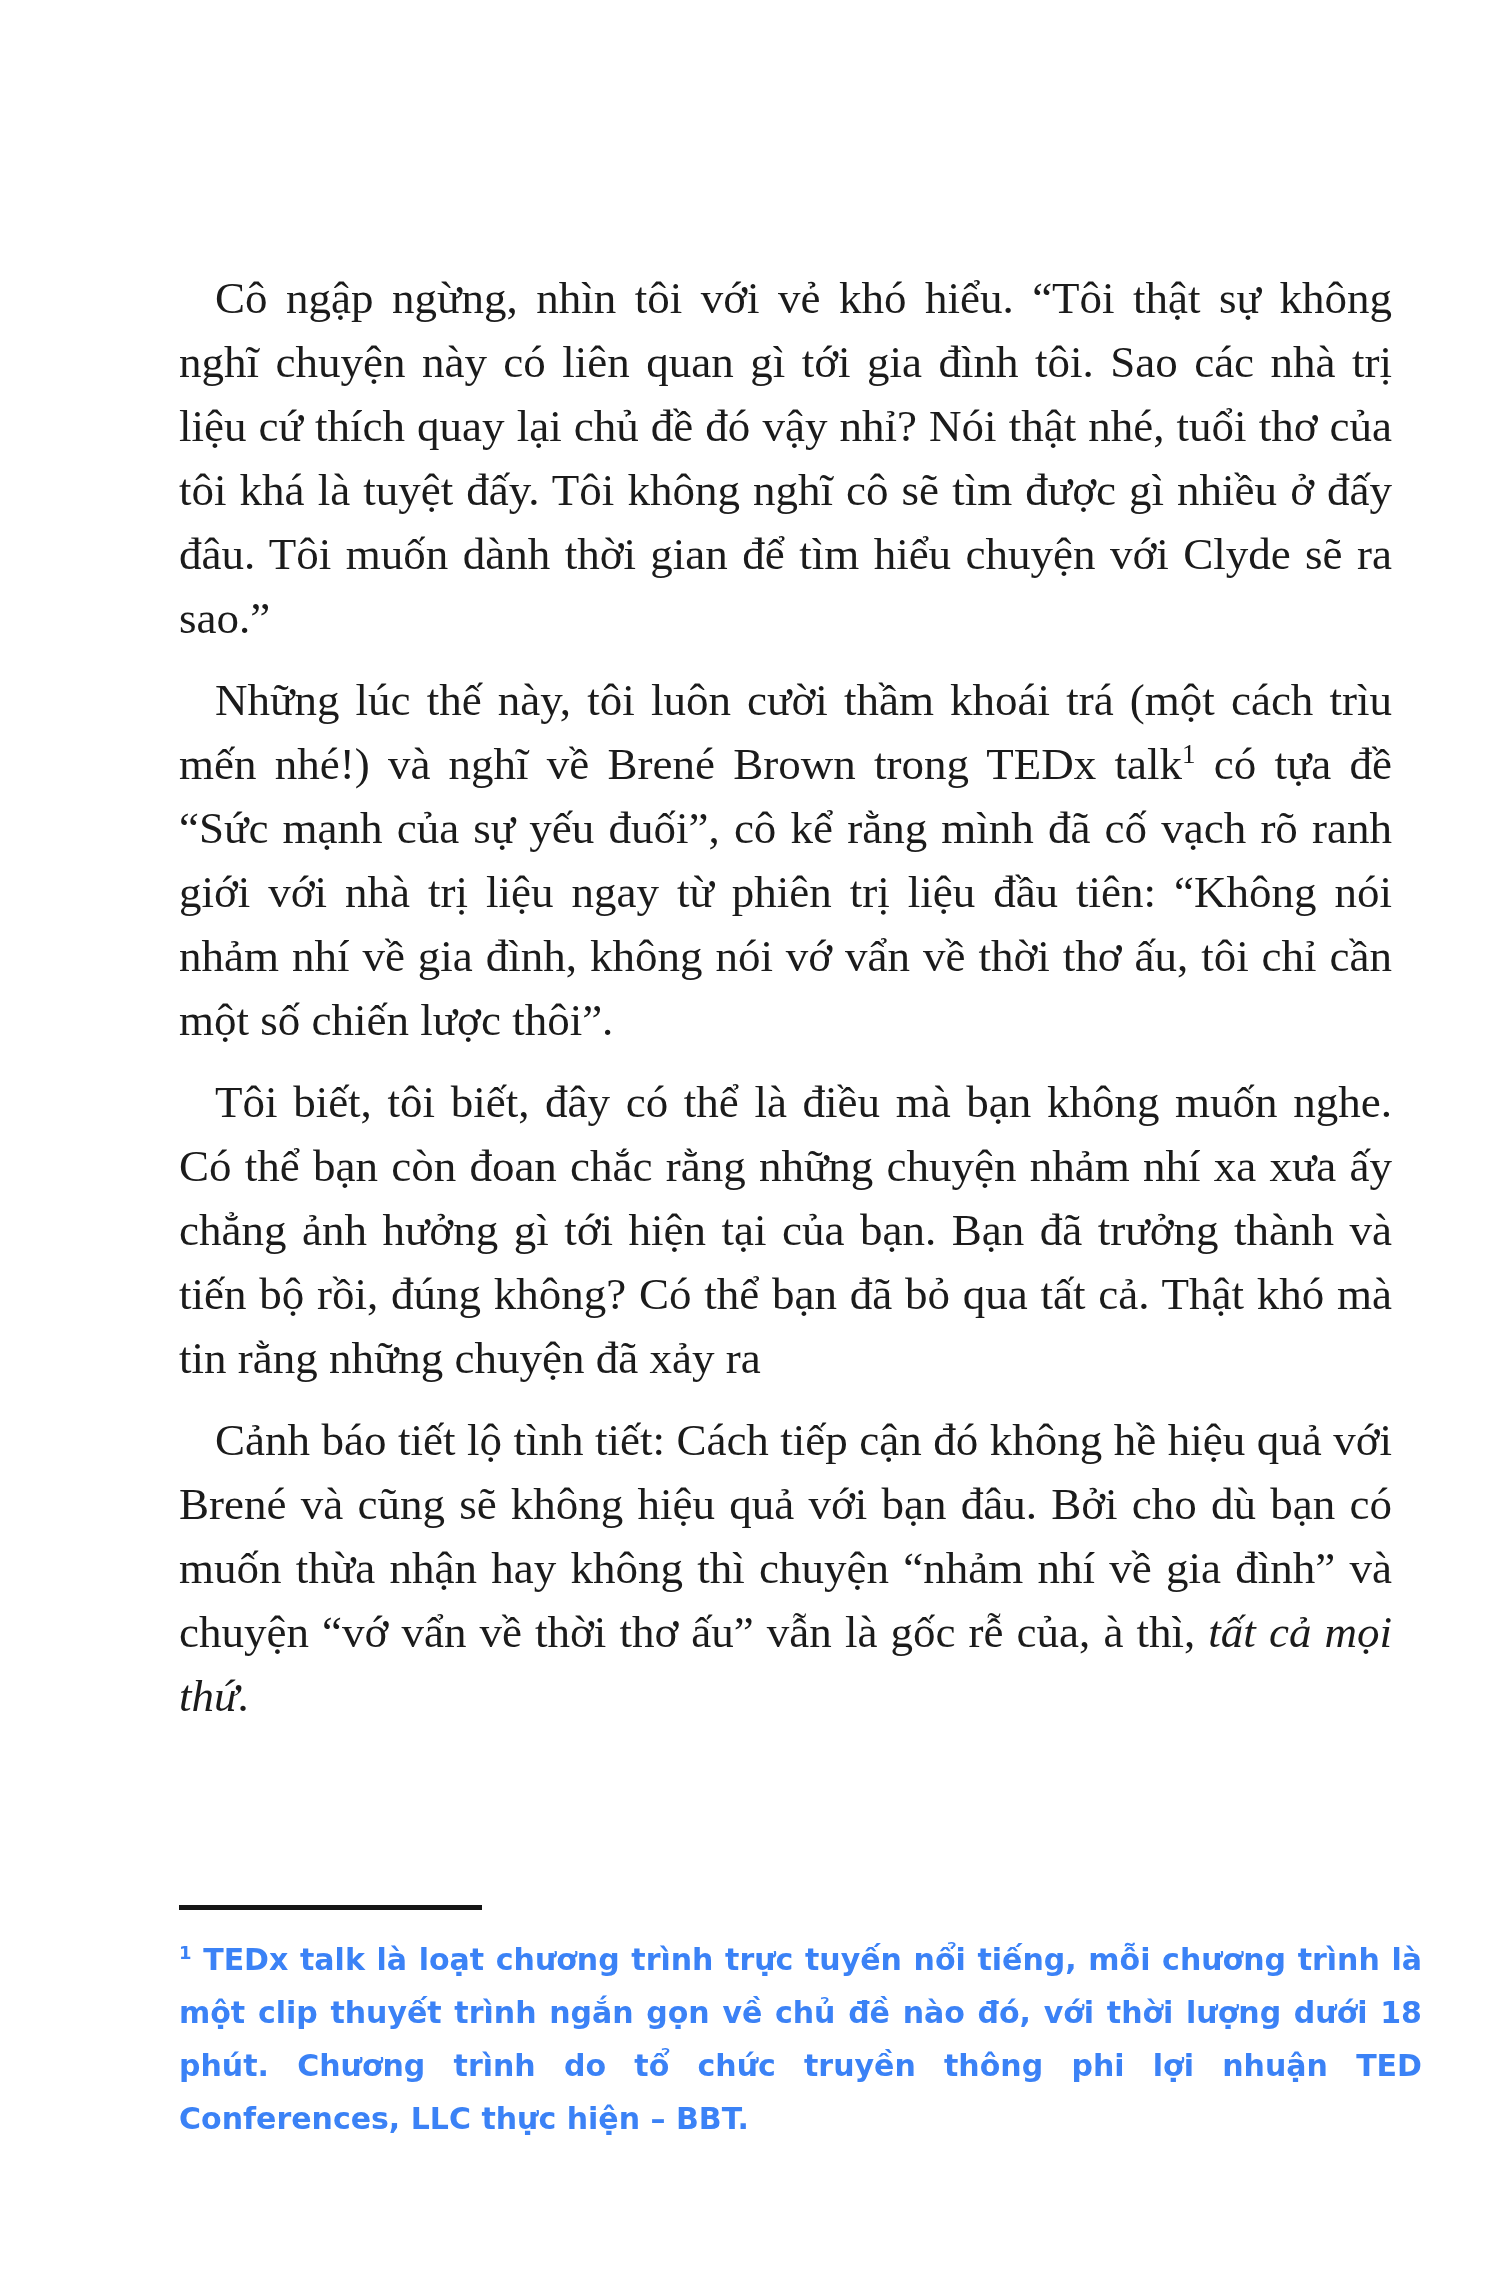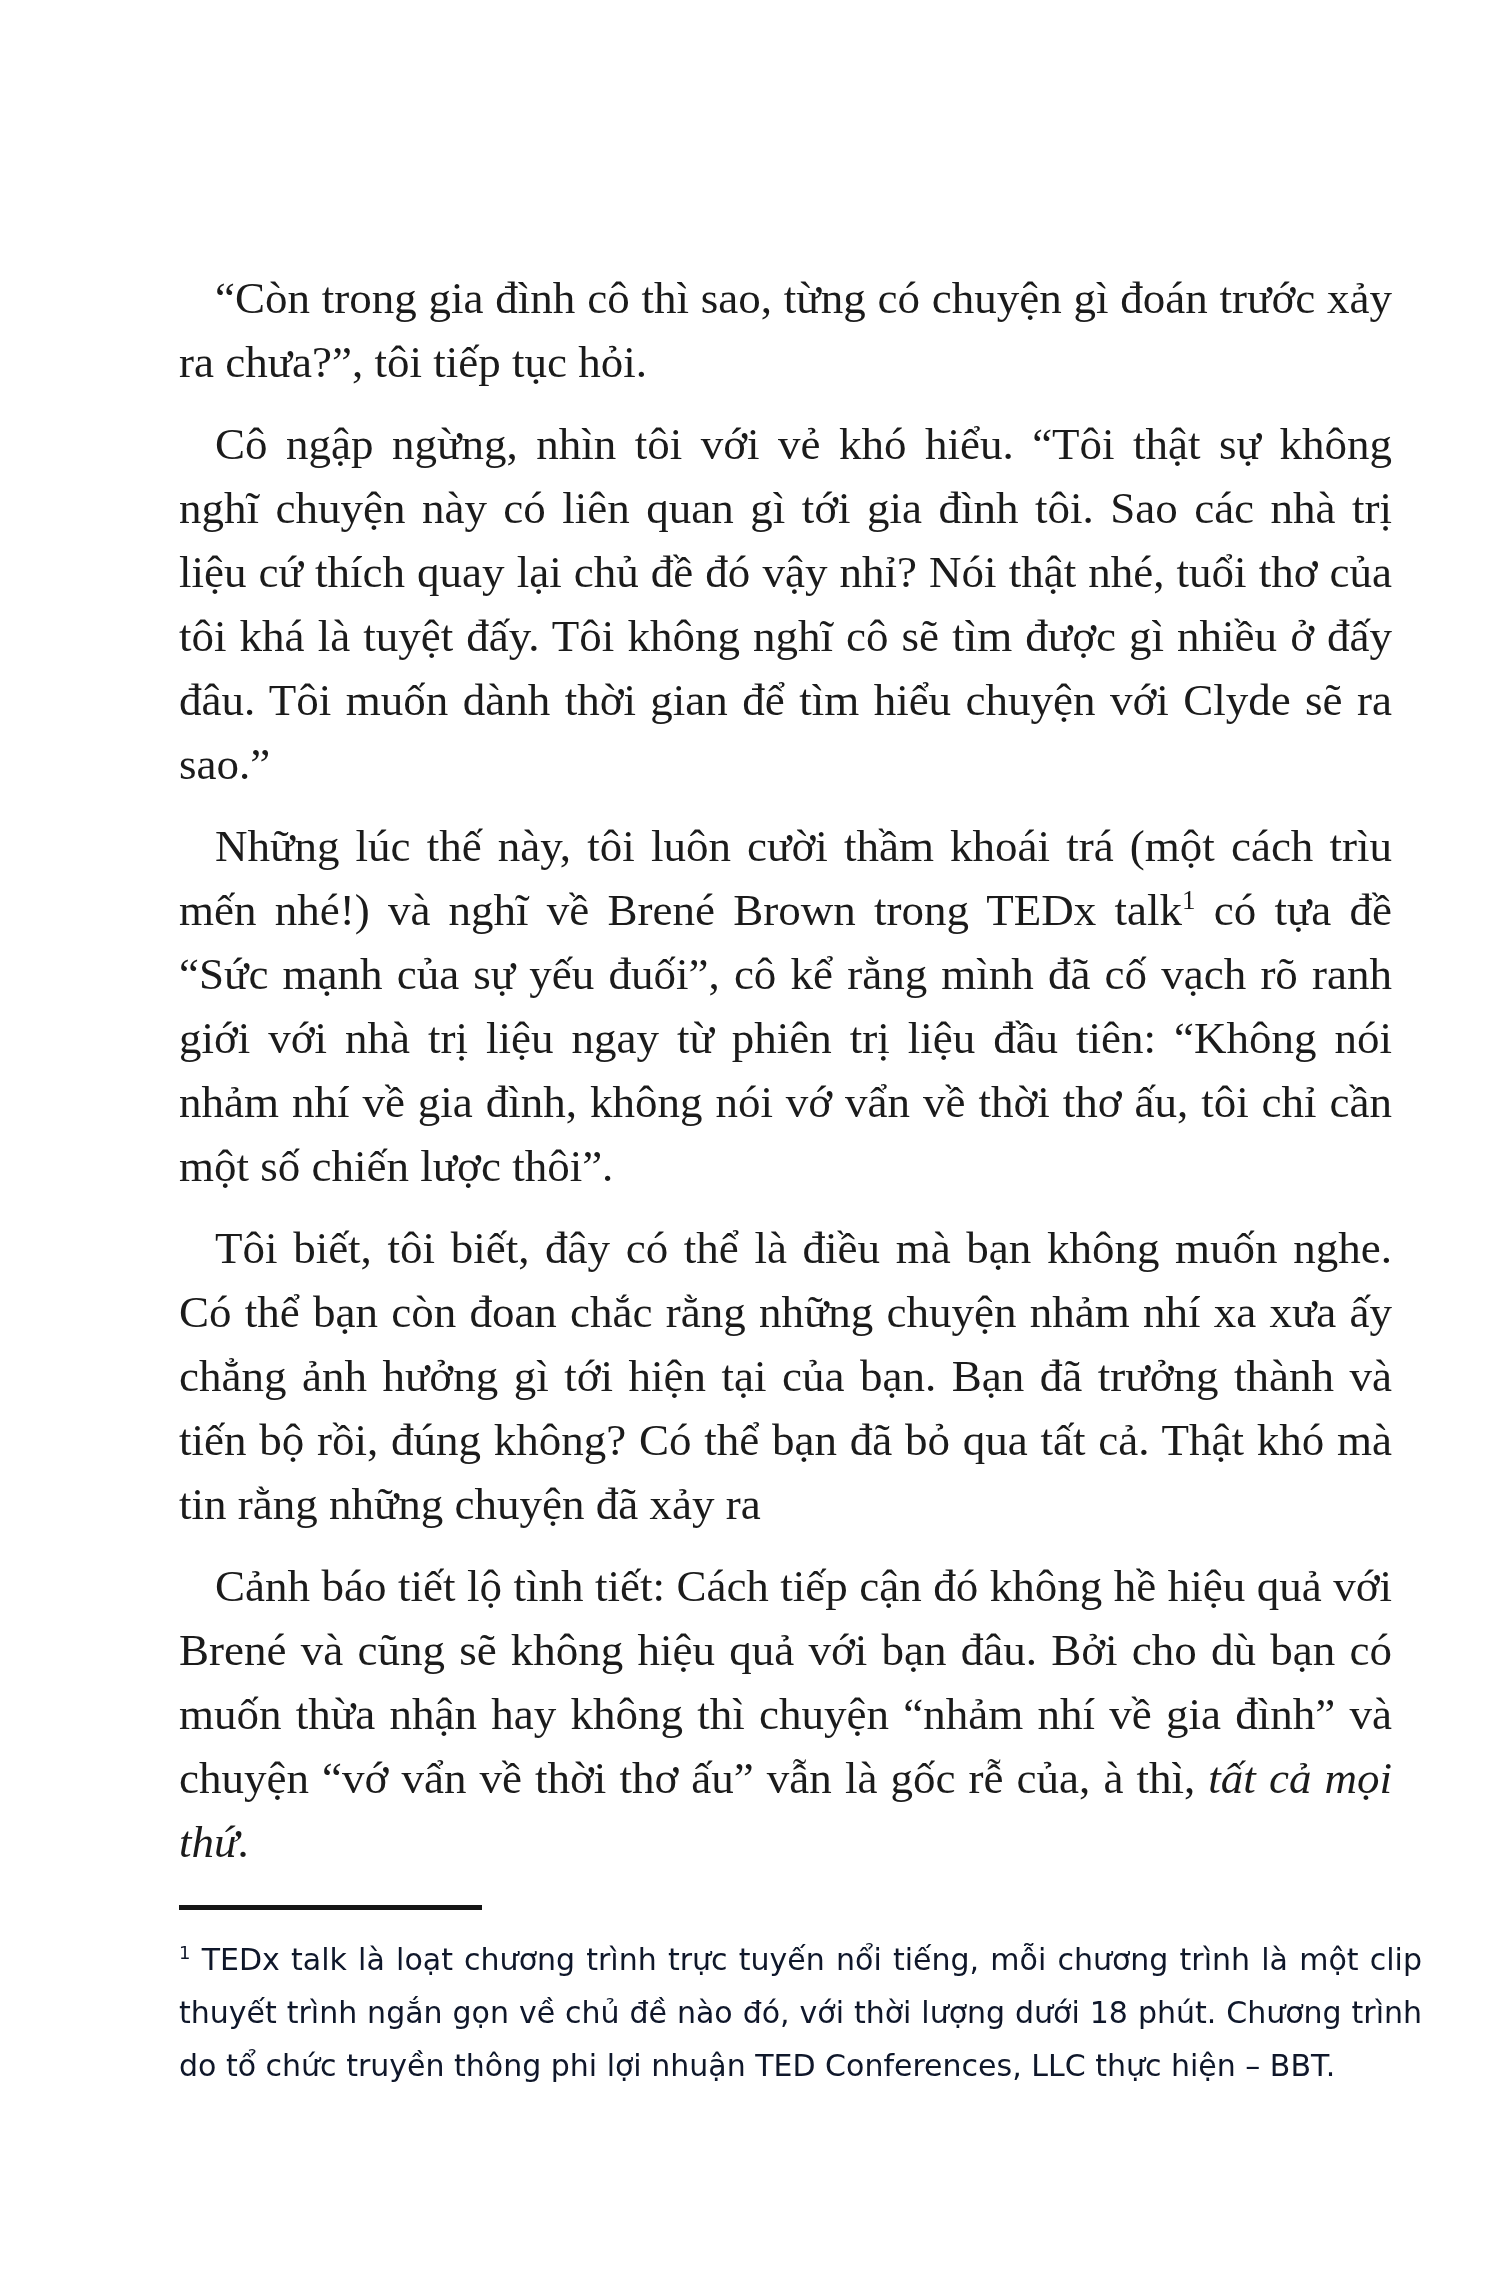--- a/index.html
+++ b/index.html
@@ -67,32 +67,32 @@
     background: #151515;
   }
   .footnote {
     position: absolute;
     top: 1933px;
     left: 179px;
     width: 1243px;
     font-family: "DejaVu Sans", sans-serif;
     font-size: 30px;
     line-height: 53px;
-    color: #0f172a;
+    color: #3b82f6;
     text-align: justify;
+    font-weight: bold;
   }
 </style>
 </head>
 <body>
 
 <div class="page">
 
 
   <div class="body-text" id="body-text">
-      <p class="para"><span>“Còn trong gia đình cô thì sao, từng có chuyện gì đoán trước xảy ra chưa?”, tôi tiếp tục hỏi.</span></p>
       <p class="para"><span>Cô ngập ngừng, nhìn tôi với vẻ khó hiểu. “Tôi thật sự không nghĩ chuyện này có liên quan gì tới gia đình tôi. Sao các nhà trị liệu cứ thích quay lại chủ đề đó vậy nhỉ? Nói thật nhé, tuổi thơ của tôi khá là tuyệt đấy. Tôi không nghĩ cô sẽ tìm được gì nhiều ở đấy đâu. Tôi muốn dành thời gian để tìm hiểu chuyện với Clyde sẽ ra sao.”</span></p>
       <p class="para"><span>Những lúc thế này, tôi luôn cười thầm khoái trá (một cách trìu mến nhé!) và nghĩ về Brené Brown trong TEDx talk</span><sup>1</sup><span> có tựa đề “Sức mạnh của sự yếu đuối”, cô kể rằng mình đã cố vạch rõ ranh giới với nhà trị liệu ngay từ phiên trị liệu đầu tiên: “Không nói nhảm nhí về gia đình, không nói vớ vẩn về thời thơ ấu, tôi chỉ cần một số chiến lược thôi”.</span></p>
       <p class="para"><span>Tôi biết, tôi biết, đây có thể là điều mà bạn không muốn nghe. Có thể bạn còn đoan chắc rằng những chuyện nhảm nhí xa xưa ấy chẳng ảnh hưởng gì tới hiện tại của bạn. Bạn đã trưởng thành và tiến bộ rồi, đúng không? Có thể bạn đã bỏ qua tất cả. Thật khó mà tin rằng những chuyện đã xảy ra</span></p>
       <p class="para"><span>Cảnh báo tiết lộ tình tiết: Cách tiếp cận đó không hề hiệu quả với Brené và cũng sẽ không hiệu quả với bạn đâu. Bởi cho dù bạn có muốn thừa nhận hay không thì chuyện “nhảm nhí về gia đình” và chuyện “vớ vẩn về thời thơ ấu” vẫn là gốc rễ của, à thì, </span><span class="italic">tất cả mọi thứ.</span></p>
     </div>
 
   <div class="footnote-divider"></div>
 
   <div class="footnote" id="footnote"><sup>1</sup><span> TEDx talk là loạt chương trình trực tuyến nổi tiếng, mỗi chương trình là một clip thuyết trình ngắn gọn về chủ đề nào đó, với thời lượng dưới 18 phút. Chương trình do tổ chức truyền thông phi lợi nhuận TED Conferences, LLC thực hiện – BBT.</span></div>
 

